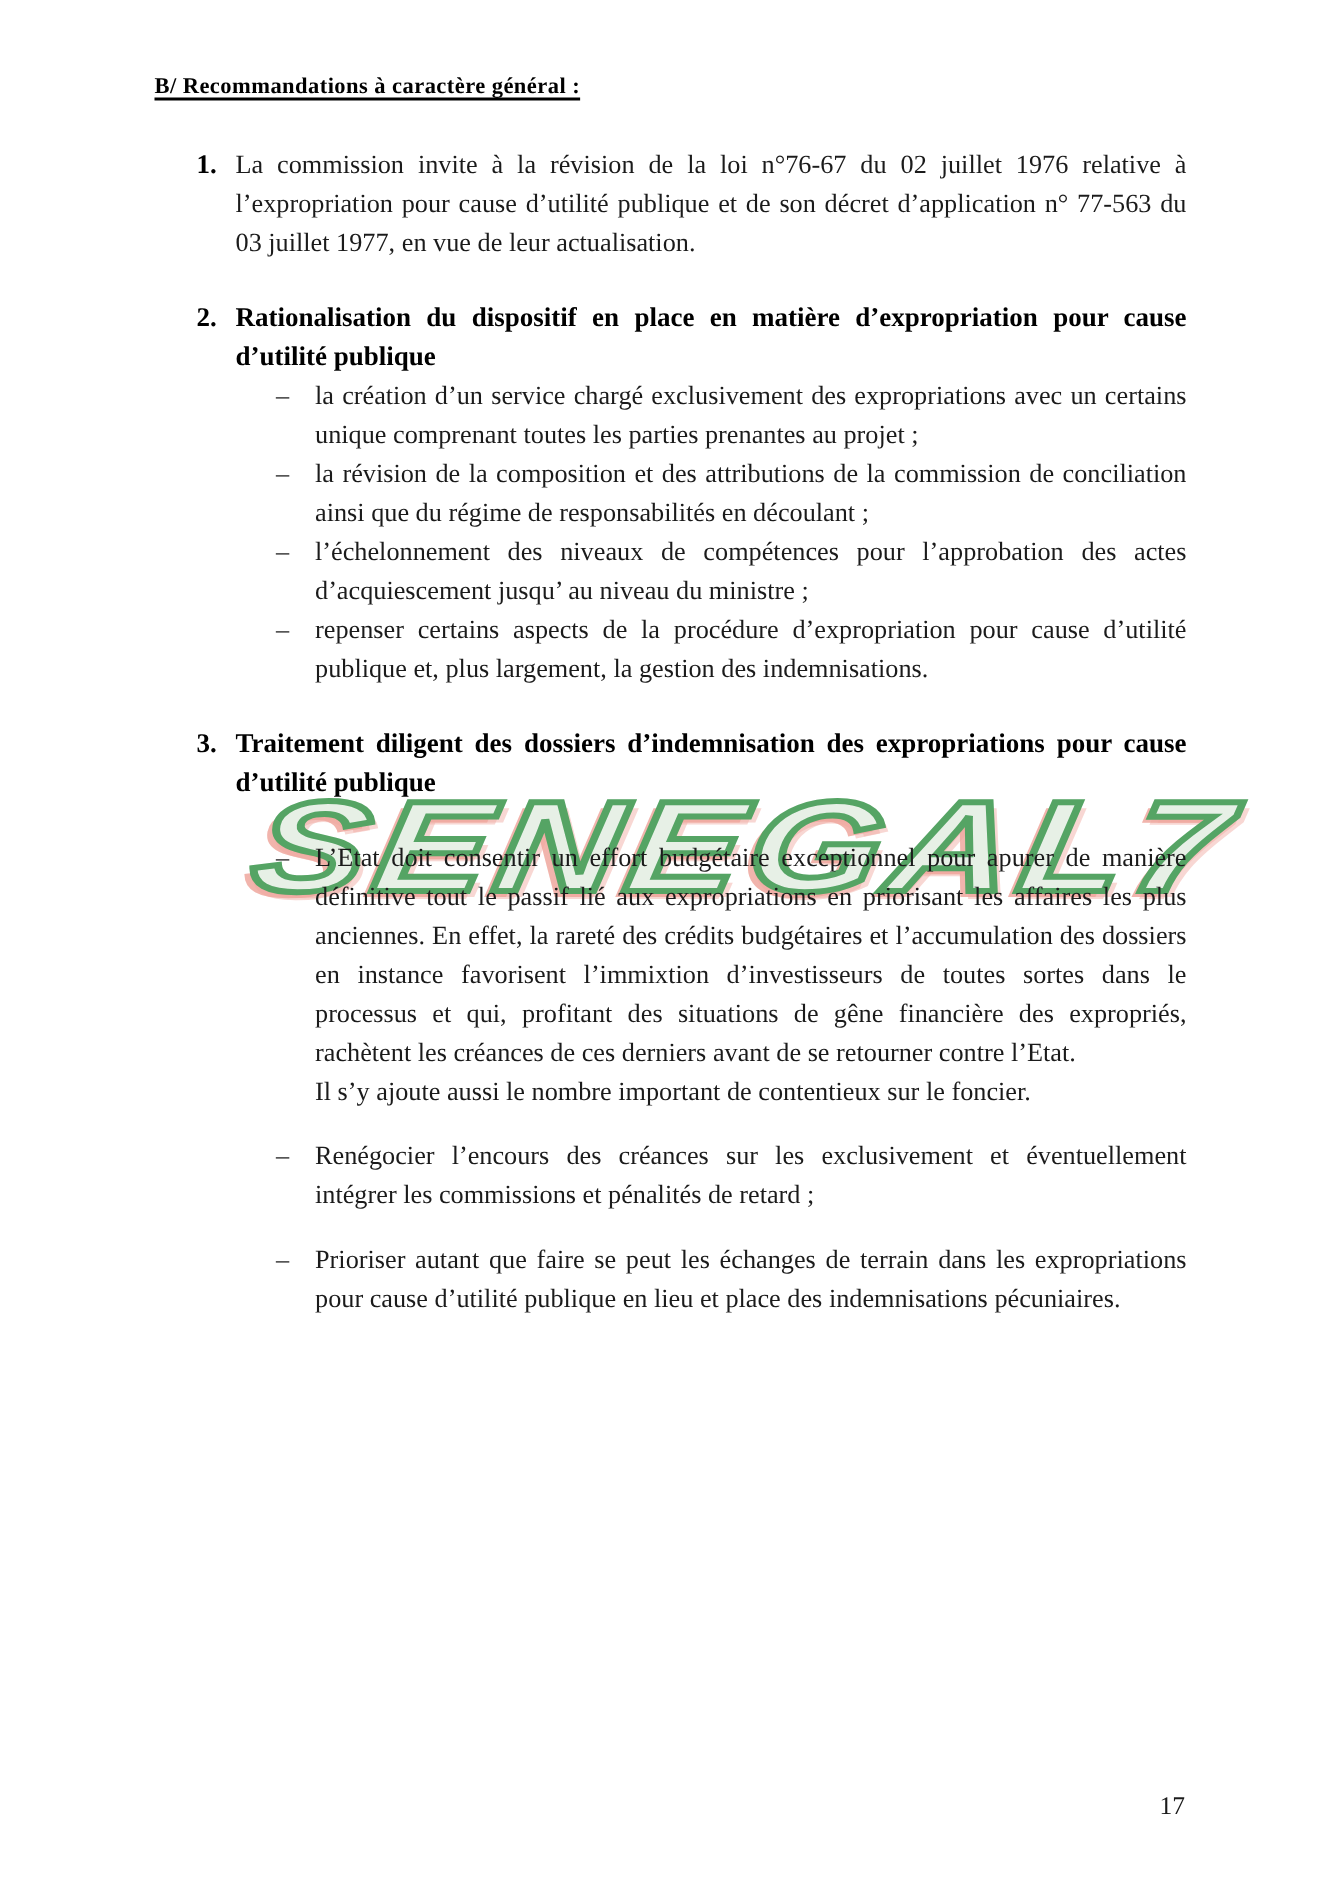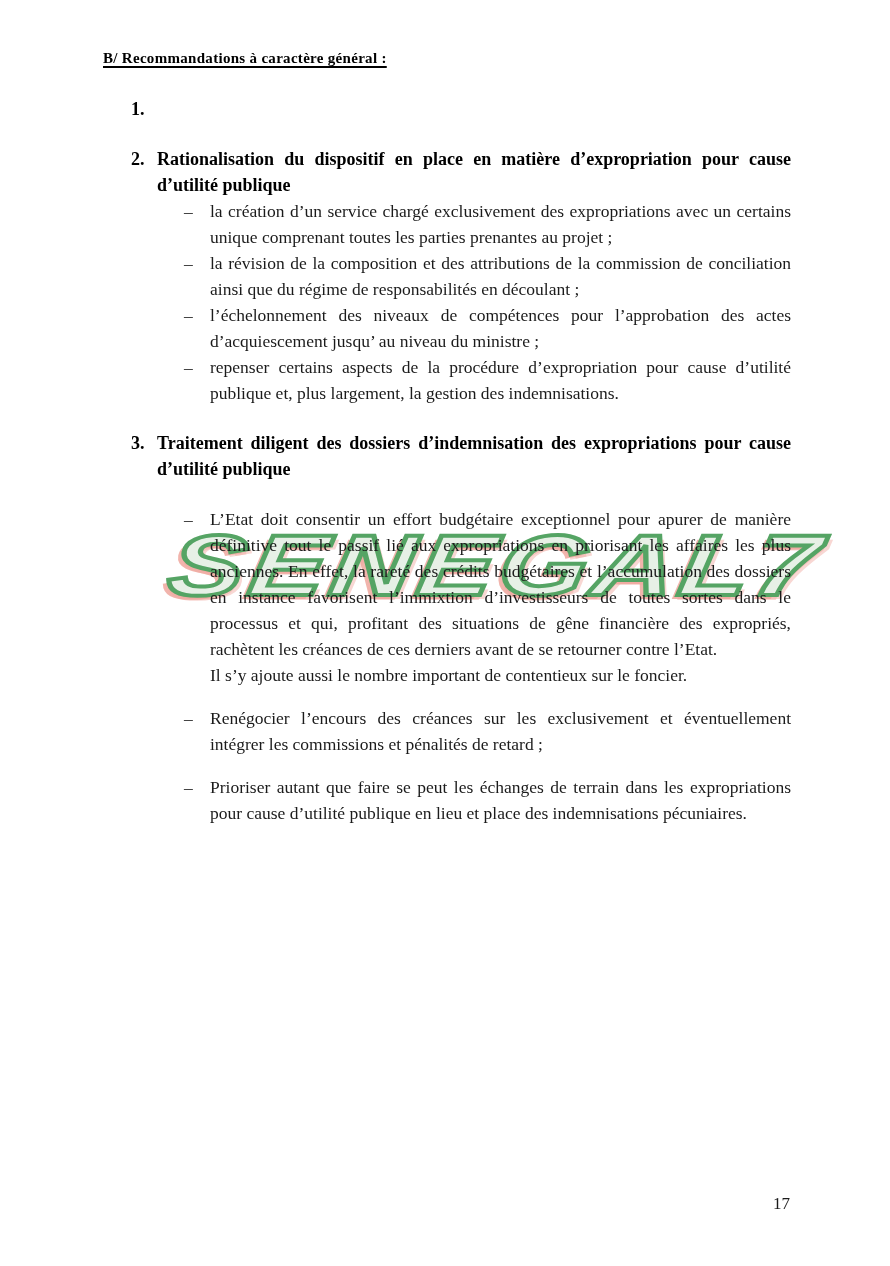--- a/index.html
+++ b/index.html
@@ -138,20 +138,21 @@
 
   <div class="watermark">SENEGAL7</div>
 
   <main class="content">
 
     <h2 class="section-heading">B/ Recommandations à caractère général :</h2>
 
     <section class="item item-1">
       <span class="num">1.</span>
       <div class="body">
+        <p class="para">La commission invite à la révision de la loi n°76-67 du 02 juillet 1976 relative à l’expropriation pour cause d’utilité publique et de son décret d’application n° 77-563 du 03 juillet 1977, en vue de leur actualisation.</p>
       </div>
     </section>
 
     <section class="item item-2">
       <span class="num">2.</span>
       <div class="body">
         <h3 class="item-title">Rationalisation du dispositif en place en matière d’expropriation pour cause d’utilité publique</h3>
         <ul class="bullets">
           <li class="bullet">
             <span class="dash">–</span>

